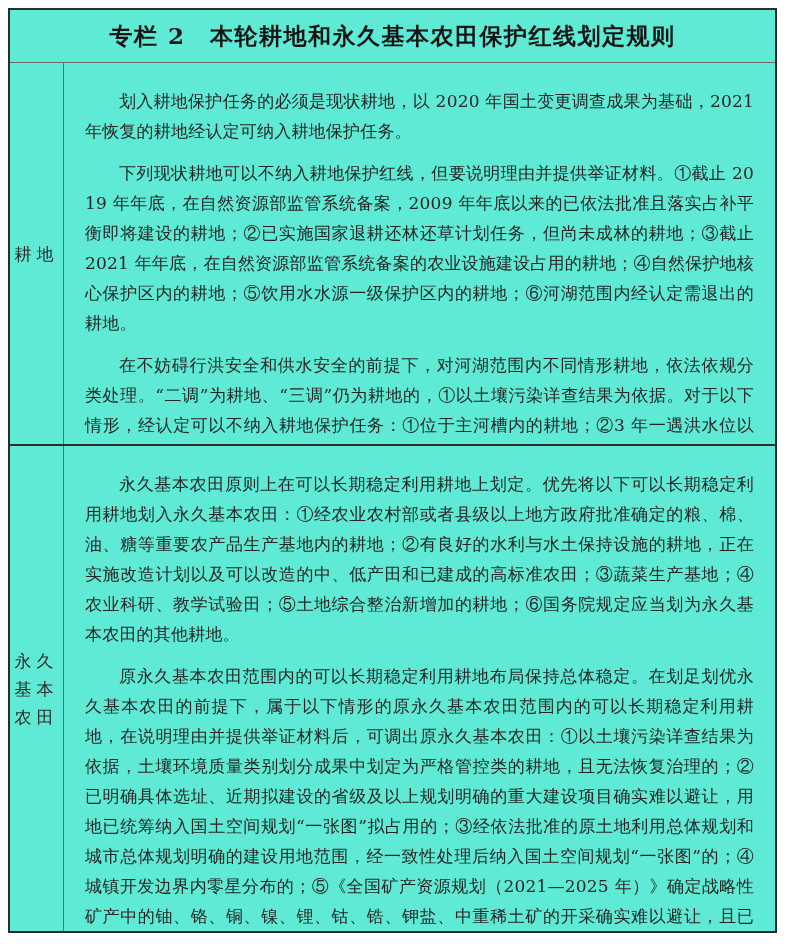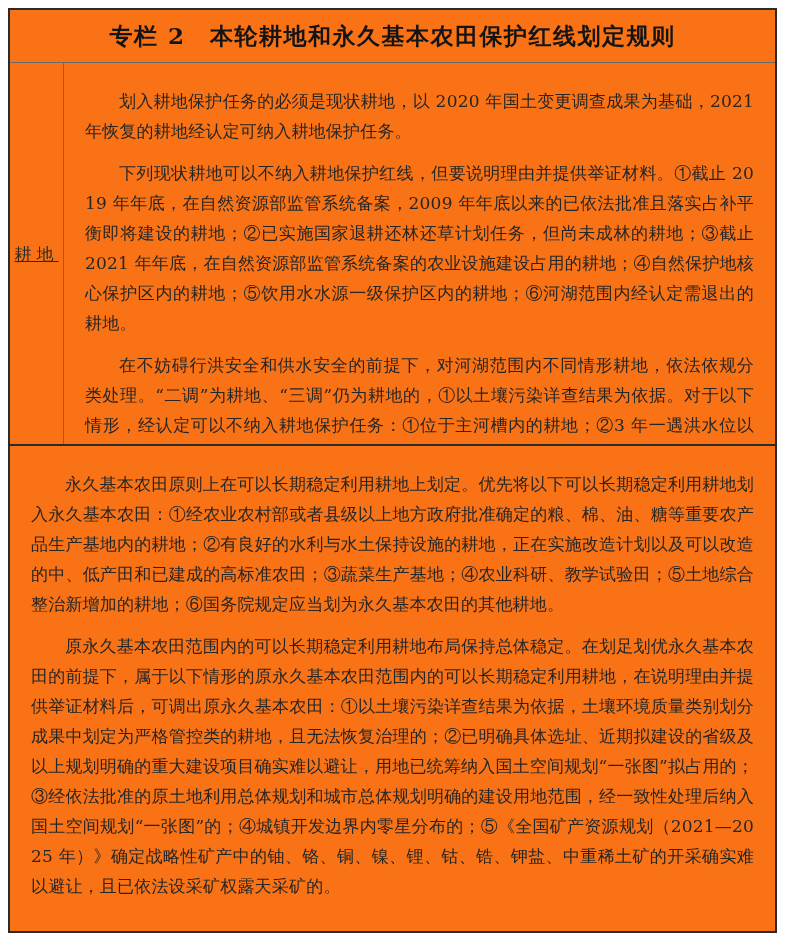--- a/index.html
+++ b/index.html
@@ -19,21 +19,21 @@
   .panel {
     position: absolute;
     left: 8px;
     top: 8px;
     width: 769px;
     height: 925px;
     border: 2px solid #2b2b2b;
     box-sizing: border-box;
     display: flex;
     flex-direction: column;
-    background: #f97316;
+    background: #5eead4;
   }
   .title-row {
     height: 53px;
     box-sizing: border-box;
     border-bottom: 1px solid #6a6a6a;
     display: flex;
     align-items: center;
     justify-content: center;
     font-size: 23px;
     font-weight: bold;
@@ -56,21 +56,20 @@
     flex: 1 1 auto;
   }
   .label-cell {
     width: 54px;
     box-sizing: border-box;
     border-right: 1px solid #6a6a6a;
     display: flex;
     align-items: center;
     justify-content: center;
     flex: 0 0 auto;
-    text-decoration: underline;
   }
   .label-text {
     width: 48px;
     text-align: center;
     font-size: 17px;
     line-height: 28px;
     letter-spacing: 5px;
     color: #2b2b2b;
     word-break: break-all;
   }
@@ -104,20 +103,23 @@
         <div class="label-text">耕地</div>
       </div>
       <div class="content-cell">
         <p>划入耕地保护任务的必须是现状耕地，以 2020 年国土变更调查成果为基础，2021 年恢复的耕地经认定可纳入耕地保护任务。</p>
         <p>下列现状耕地可以不纳入耕地保护红线，但要说明理由并提供举证材料。①截止 2019 年年底，在自然资源部监管系统备案，2009 年年底以来的已依法批准且落实占补平衡即将建设的耕地；②已实施国家退耕还林还草计划任务，但尚未成林的耕地；③截止 2021 年年底，在自然资源部监管系统备案的农业设施建设占用的耕地；④自然保护地核心保护区内的耕地；⑤饮用水水源一级保护区内的耕地；⑥河湖范围内经认定需退出的耕地。</p>
         <p>在不妨碍行洪安全和供水安全的前提下，对河湖范围内不同情形耕地，依法依规分类处理。“二调”为耕地、“三调”仍为耕地的，①以土壤污染详查结果为依据。对于以下情形，经认定可以不纳入耕地保护任务：①位于主河槽内的耕地；②3 年一遇洪水位以下的耕地；③水库征地线以下的耕地。</p>
       </div>
     </div>
 
     <div class="body-row row-2">
+      <div class="label-cell">
+        <div class="label-text">永久基本农田</div>
+      </div>
       <div class="content-cell">
         <p>永久基本农田原则上在可以长期稳定利用耕地上划定。优先将以下可以长期稳定利用耕地划入永久基本农田：①经农业农村部或者县级以上地方政府批准确定的粮、棉、油、糖等重要农产品生产基地内的耕地；②有良好的水利与水土保持设施的耕地，正在实施改造计划以及可以改造的中、低产田和已建成的高标准农田；③蔬菜生产基地；④农业科研、教学试验田；⑤土地综合整治新增加的耕地；⑥国务院规定应当划为永久基本农田的其他耕地。</p>
         <p>原永久基本农田范围内的可以长期稳定利用耕地布局保持总体稳定。在划足划优永久基本农田的前提下，属于以下情形的原永久基本农田范围内的可以长期稳定利用耕地，在说明理由并提供举证材料后，可调出原永久基本农田：①以土壤污染详查结果为依据，土壤环境质量类别划分成果中划定为严格管控类的耕地，且无法恢复治理的；②已明确具体选址、近期拟建设的省级及以上规划明确的重大建设项目确实难以避让，用地已统筹纳入国土空间规划“一张图”拟占用的；③经依法批准的原土地利用总体规划和城市总体规划明确的建设用地范围，经一致性处理后纳入国土空间规划“一张图”的；④城镇开发边界内零星分布的；⑤《全国矿产资源规划（2021—2025 年）》确定战略性矿产中的铀、铬、铜、镍、锂、钴、锆、钾盐、中重稀土矿的开采确实难以避让，且已依法设采矿权露天采矿的。</p>
       </div>
     </div>
 
   </div>
 </div>
 
 </body></html>

